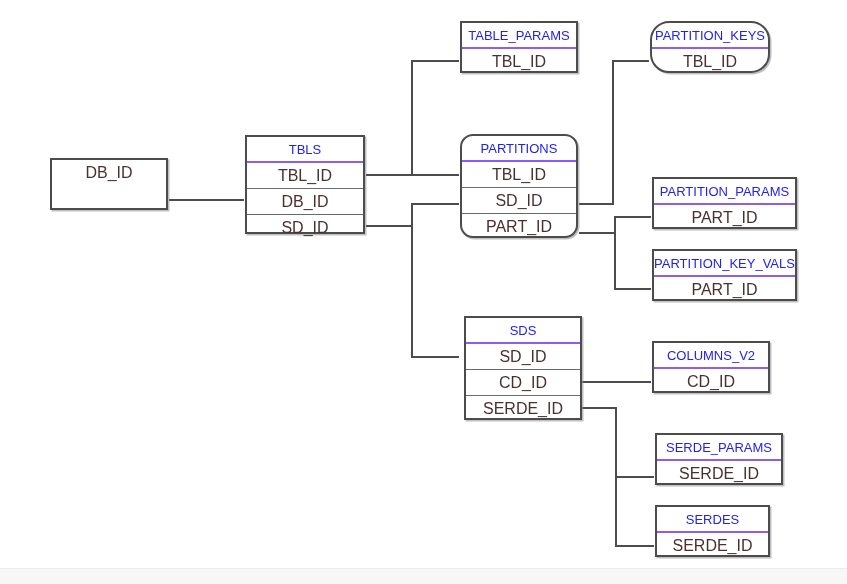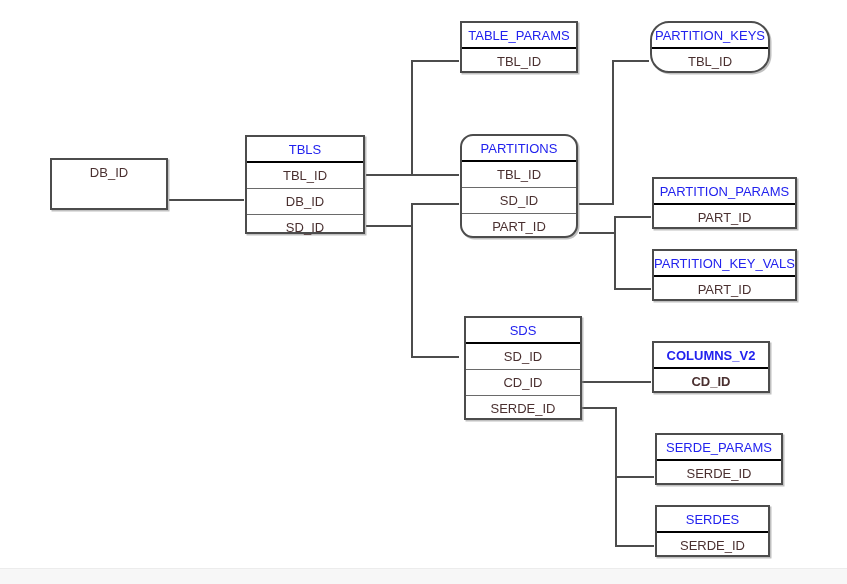--- a/index.html
+++ b/index.html
@@ -71,25 +71,25 @@
     box-sizing: border-box;
     text-align: center;
     white-space: nowrap;
     overflow: hidden;
   }
   .entity .ent-header {
     color: #2222ee;
     font-size: 13px;
     line-height: 25px;
     height: 26px;
-    border-bottom: 2px solid #000000;
+    border-bottom: 2px solid #8b5cf6;
   }
   .entity .ent-field {
     color: #4a3030;
-    font-size: 13px;
+    font-size: 16px;
     line-height: 25px;
     height: 26px;
     border-bottom: 1px solid #6a6a6a;
   }
   .entity .ent-field:last-child {
     border-bottom: none;
   }
 </style>
 </head>
 <body>
@@ -143,21 +143,21 @@
       <div class="entity" style="left: 652px; top: 249px; width: 145px; height: 52px;">
         <div class="ent-header">PARTITION_KEY_VALS</div>
         <div class="ent-field">PART_ID</div>
       </div>
       <div class="entity" style="left: 464px; top: 316px; width: 118px; height: 104px;">
         <div class="ent-header">SDS</div>
         <div class="ent-field">SD_ID</div>
         <div class="ent-field">CD_ID</div>
         <div class="ent-field">SERDE_ID</div>
       </div>
-      <div class="entity" style="left: 652px; top: 341px; width: 118px; height: 52px; font-weight: bold;">
+      <div class="entity" style="left: 652px; top: 341px; width: 118px; height: 52px;">
         <div class="ent-header">COLUMNS_V2</div>
         <div class="ent-field">CD_ID</div>
       </div>
       <div class="entity" style="left: 655px; top: 433px; width: 128px; height: 52px;">
         <div class="ent-header">SERDE_PARAMS</div>
         <div class="ent-field">SERDE_ID</div>
       </div>
       <div class="entity" style="left: 655px; top: 505px; width: 115px; height: 52px;">
         <div class="ent-header">SERDES</div>
         <div class="ent-field">SERDE_ID</div>

